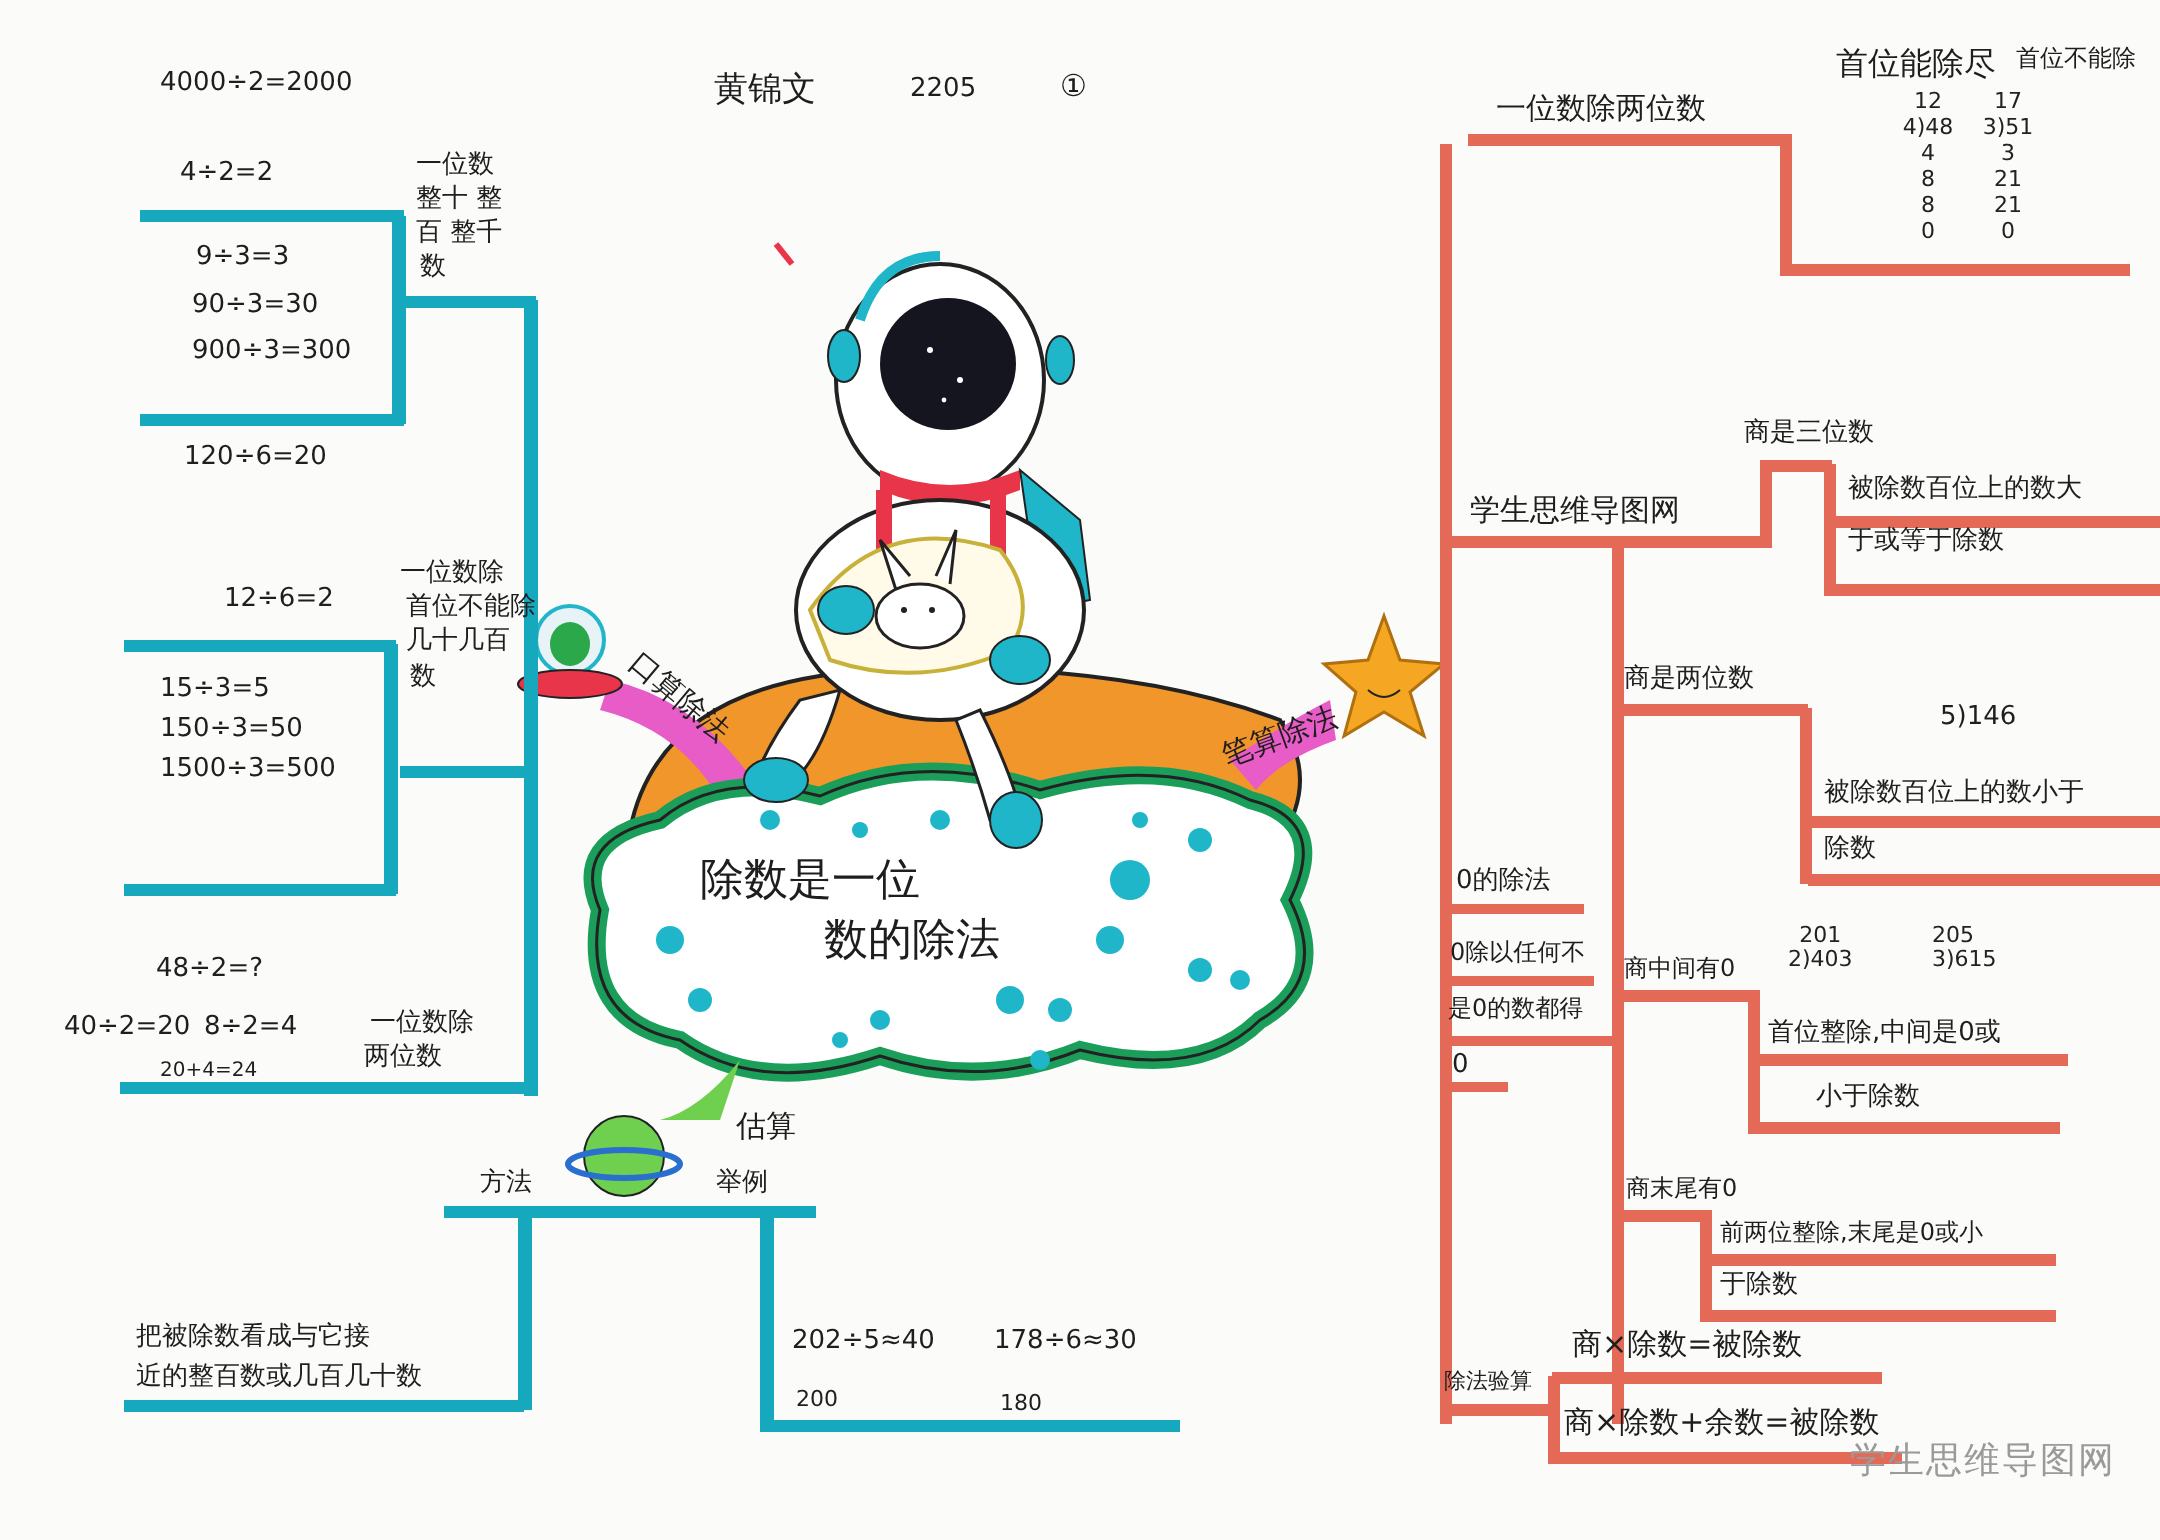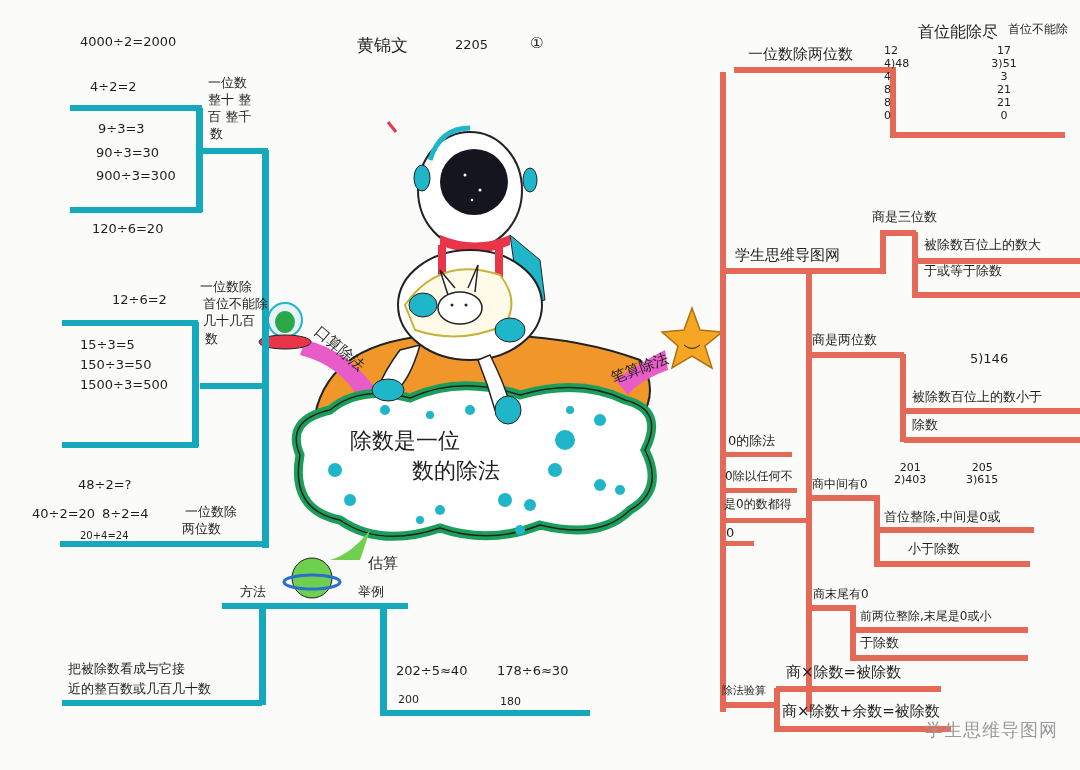--- a/index.html
+++ b/index.html
@@ -157,21 +157,21 @@
 <div class="t sm" style="left:497px;top:664px">178÷6≈30</div>
 <div class="t" style="left:500px;top:696px;font-size:11px">180</div>
 
 <div class="ln r" style="left:720px;top:72px;width:6px;height:640px"></div>
 <div class="ln r" style="left:734px;top:67px;width:160px;height:6px"></div>
 <div class="ln r" style="left:890px;top:67px;width:6px;height:70px"></div>
 <div class="ln r" style="left:890px;top:132px;width:175px;height:6px"></div>
 <div class="t md" style="left:748px;top:46px">一位数除两位数</div>
 <div class="t" style="left:918px;top:23px;font-size:16px">首位能除尽</div>
 <div class="t" style="left:1008px;top:23px;font-size:12px">首位不能除</div>
-<div style="position:absolute;left:884px;top:44px;width:40px;font-size:11px;line-height:13px;">
+<div style="position:absolute;left:944px;top:44px;width:40px;font-size:11px;line-height:13px;text-align:center">
   <div>12</div>
     <div>4)48</div>
     <div>4</div>
   <div>8</div>
     <div>8</div>
     <div>0</div>
 </div>
 <div style="position:absolute;left:984px;top:44px;width:40px;font-size:11px;line-height:13px;text-align:center">
   <div>17</div>
     <div>3)51</div>
@@ -213,21 +213,21 @@
 
 <div class="ln r" style="left:808px;top:495px;width:72px;height:6px"></div>
 <div class="ln r" style="left:874px;top:497px;width:6px;height:70px"></div>
 <div class="ln r" style="left:876px;top:527px;width:158px;height:6px"></div>
 <div class="ln r" style="left:876px;top:561px;width:154px;height:6px"></div>
 <div class="t" style="left:812px;top:478px;font-size:12px">商中间有0</div>
 <div style="position:absolute;left:894px;top:462px;font-size:11px;line-height:12px;text-align:center">
     <div>201</div>
     <div>2)403</div>
   </div>
-<div style="position:absolute;left:966px;top:462px;font-size:11px;line-height:12px;text-align:center">
+<div style="position:absolute;left:966px;top:462px;font-size:11px;line-height:12px;">
     <div>205</div>
     <div>3)615</div>
   </div>
 <div class="t sm" style="left:884px;top:510px">首位整除,中间是0或</div>
 <div class="t sm" style="left:908px;top:542px">小于除数</div>
 
 <div class="ln r" style="left:808px;top:605px;width:48px;height:6px"></div>
 <div class="ln r" style="left:850px;top:607px;width:6px;height:54px"></div>
 <div class="ln r" style="left:852px;top:627px;width:176px;height:6px"></div>
 <div class="ln r" style="left:852px;top:655px;width:176px;height:6px"></div>

